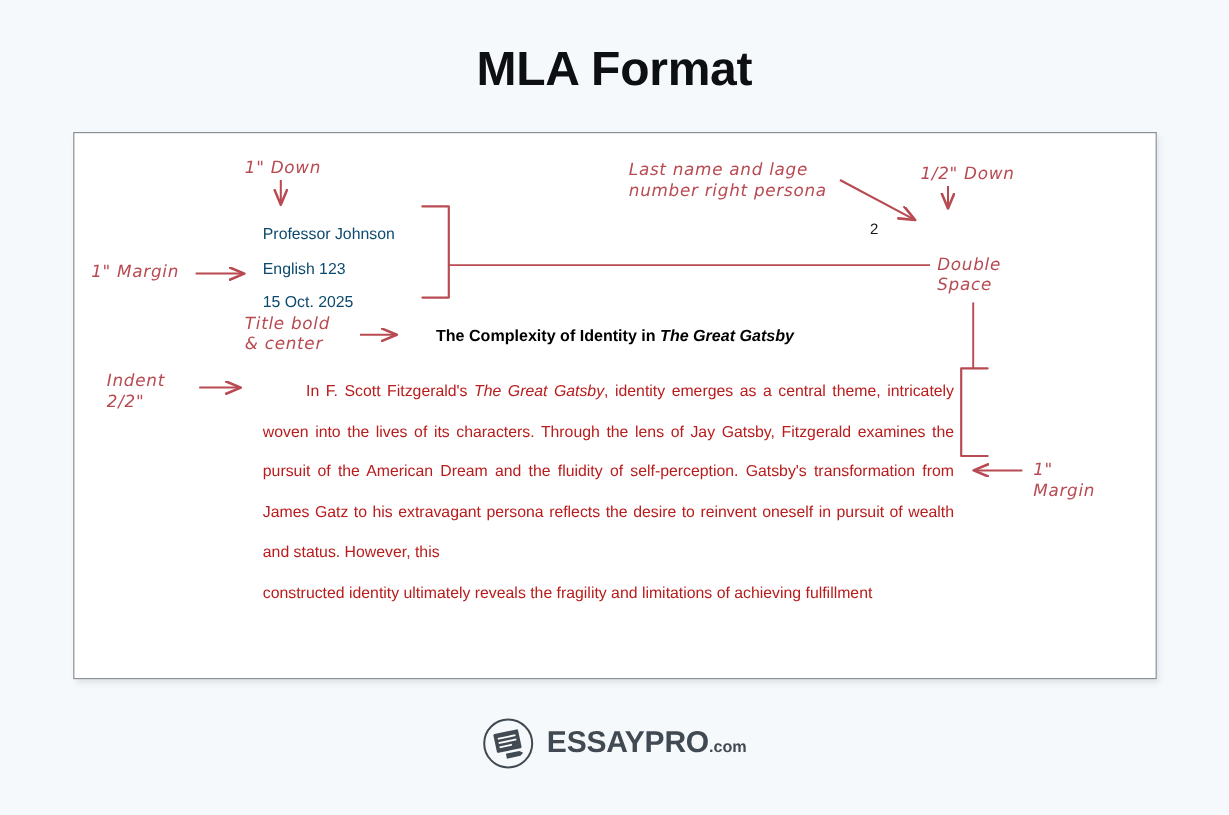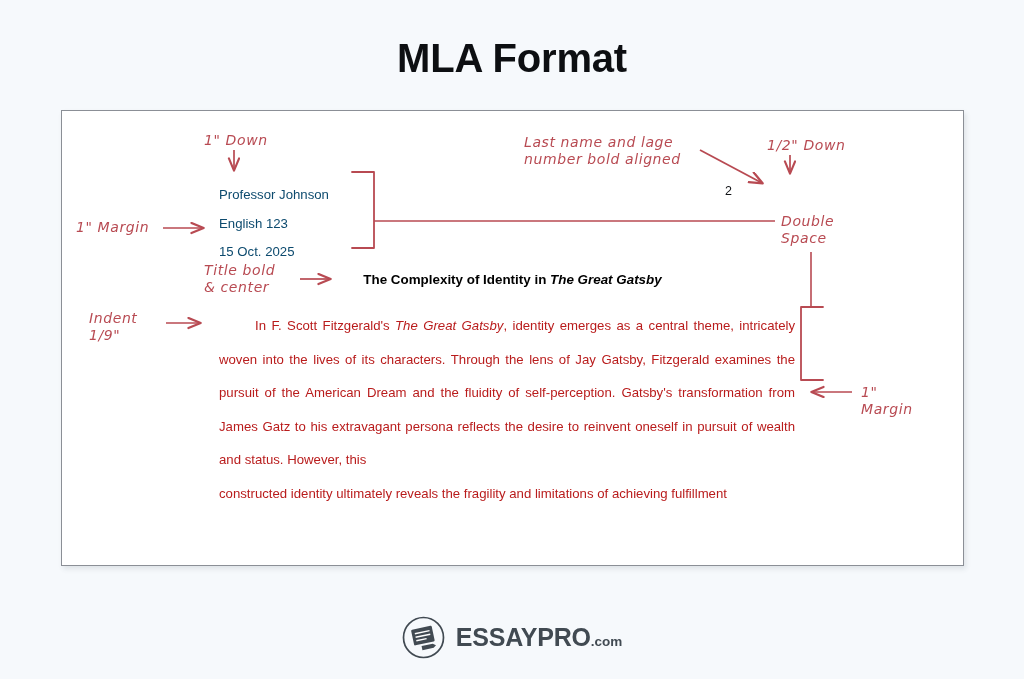--- a/index.html
+++ b/index.html
@@ -129,21 +129,20 @@
   
   #footer-logo {
     position: absolute;
     left: 0;
     top: 598px;
     width: 1024px;
     display: flex;
     align-items: center;
     justify-content: center;
     gap: 11px;
-    margin-top: 18px;
   }
   #logo-mark { display: block; }
   #logo-wordmark {
     font-size: 25px;
     font-weight: bold;
     color: #414a52;
     letter-spacing: -0.2px;
     display: flex;
     align-items: baseline;
   }
@@ -216,23 +215,23 @@
     <g>
       <line x1="852" y1="392" x2="812" y2="392" stroke="#b84a52" stroke-width="1.7" marker-end="url(#arrowhead)"></line>
     </g>
   </svg>
 
   <div class="hand" id="note-1in-down">1" Down</div>
   <div class="hand" id="note-1in-margin">1" Margin</div>
   <div class="hand" id="note-title-bold">Title bold
 &amp; center</div>
   <div class="hand" id="note-indent">Indent
-1/9"</div>
+2/2"</div>
   <div class="hand" id="note-lastname">Last name and lage
-number bold aligned</div>
+number right persona</div>
   <div class="hand" id="note-half-down">1/2" Down</div>
   <div class="hand" id="note-double-sp">Double
 Space</div>
   <div class="hand" id="note-1in-margin-r">1" Margin</div>
 
   <div id="footer-logo">
     <svg id="logo-mark" width="43" height="43" viewBox="0 0 43 43">
       <circle cx="21.5" cy="21.5" r="20" fill="none" stroke="#414a52" stroke-width="1.7"></circle>
       <g transform="rotate(-12 21.5 20)">
         <rect x="10.5" y="11.5" width="21" height="16" rx="1.2" fill="#414a52"></rect>

